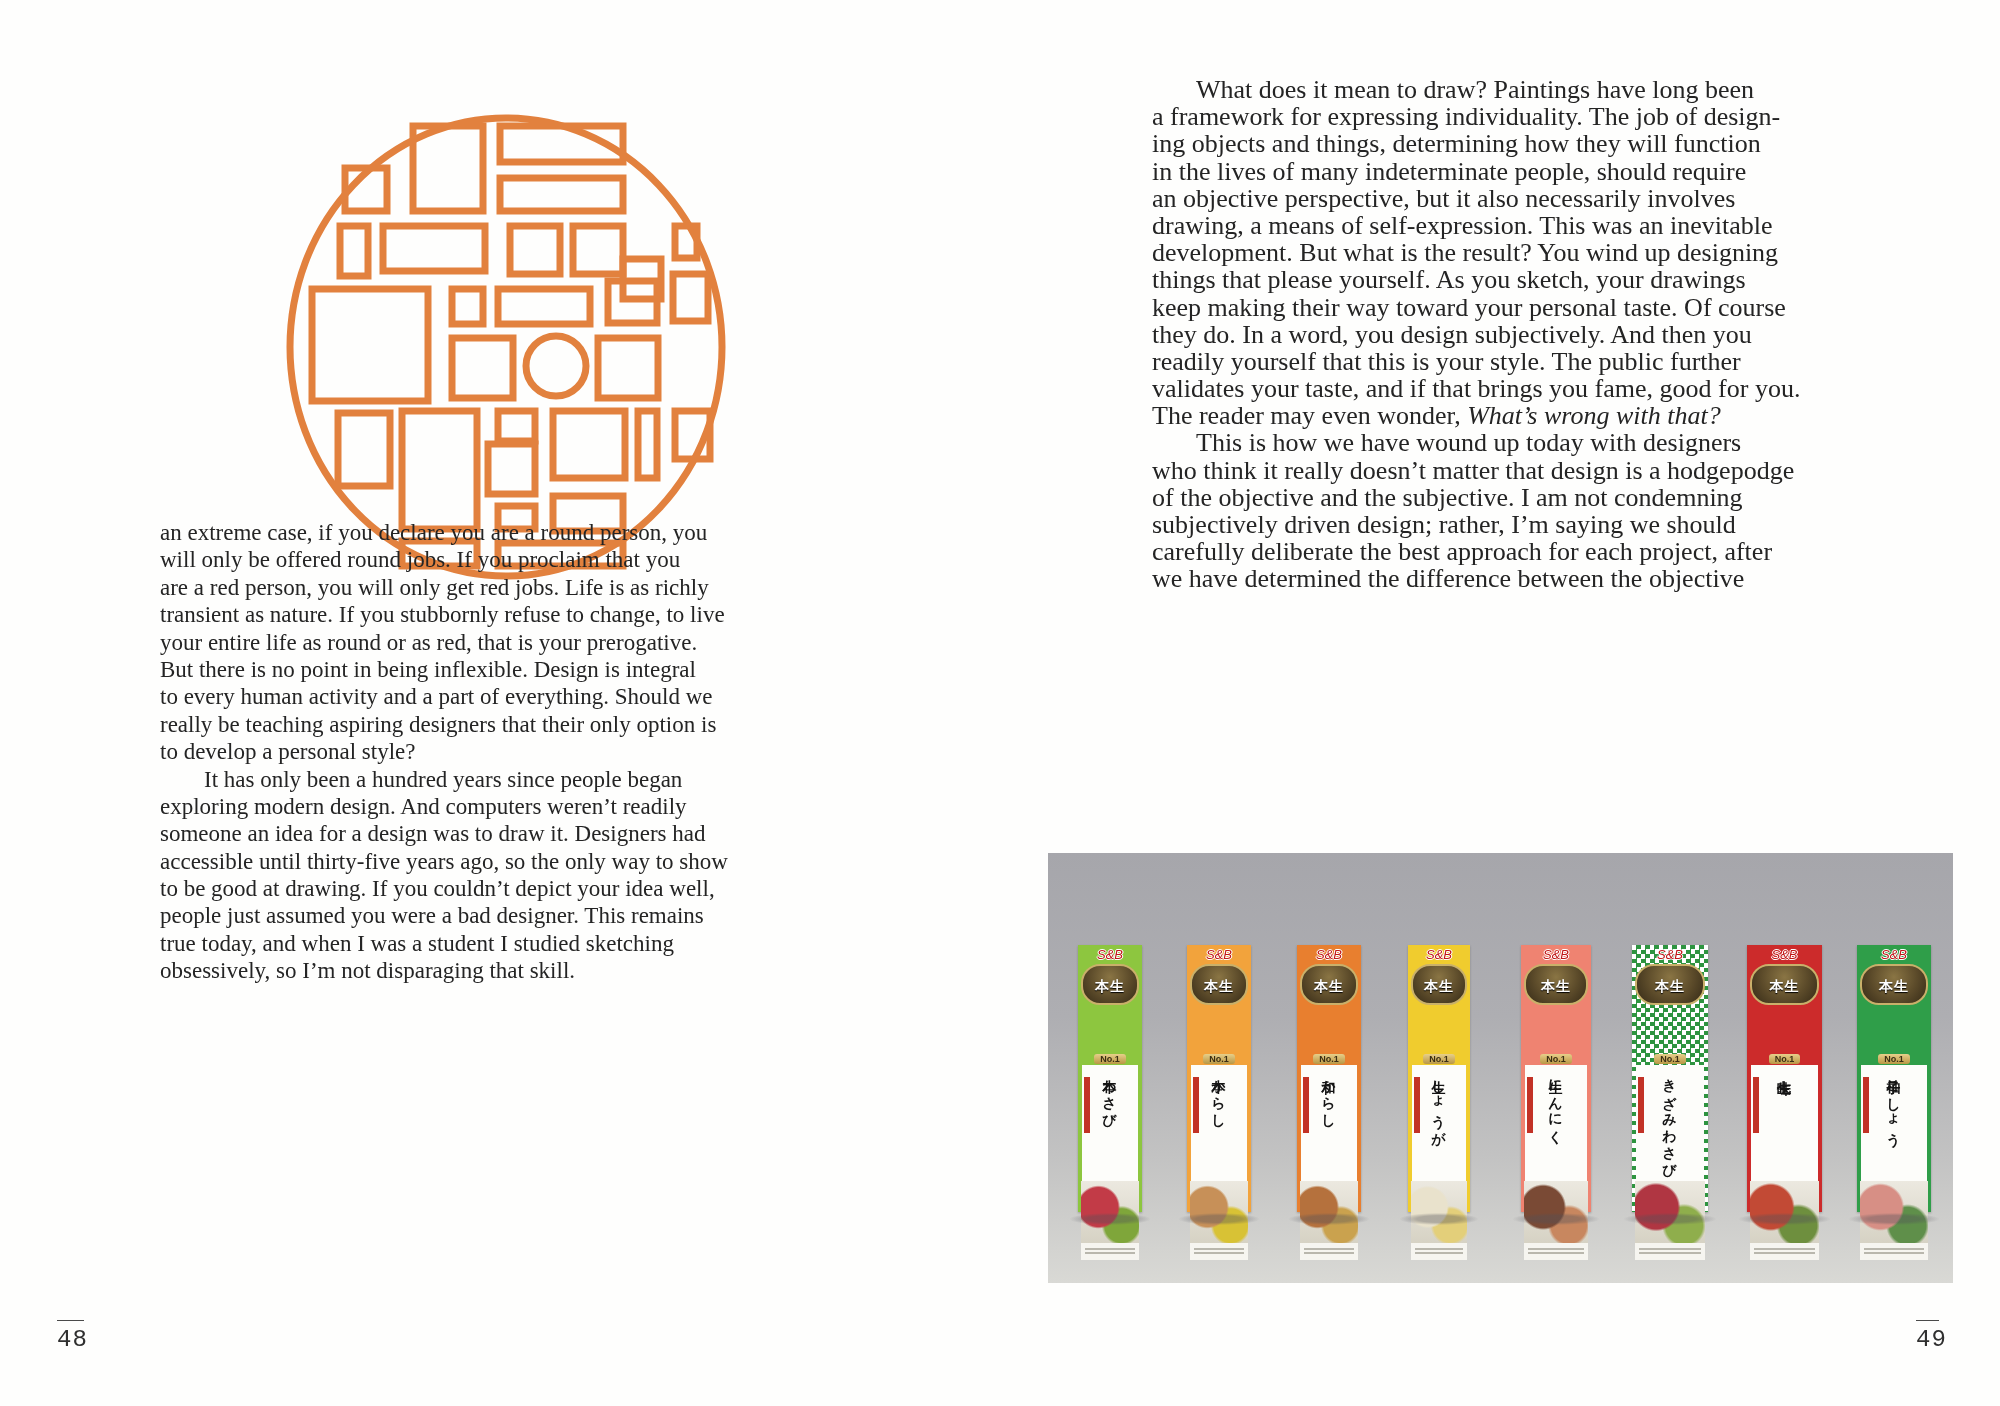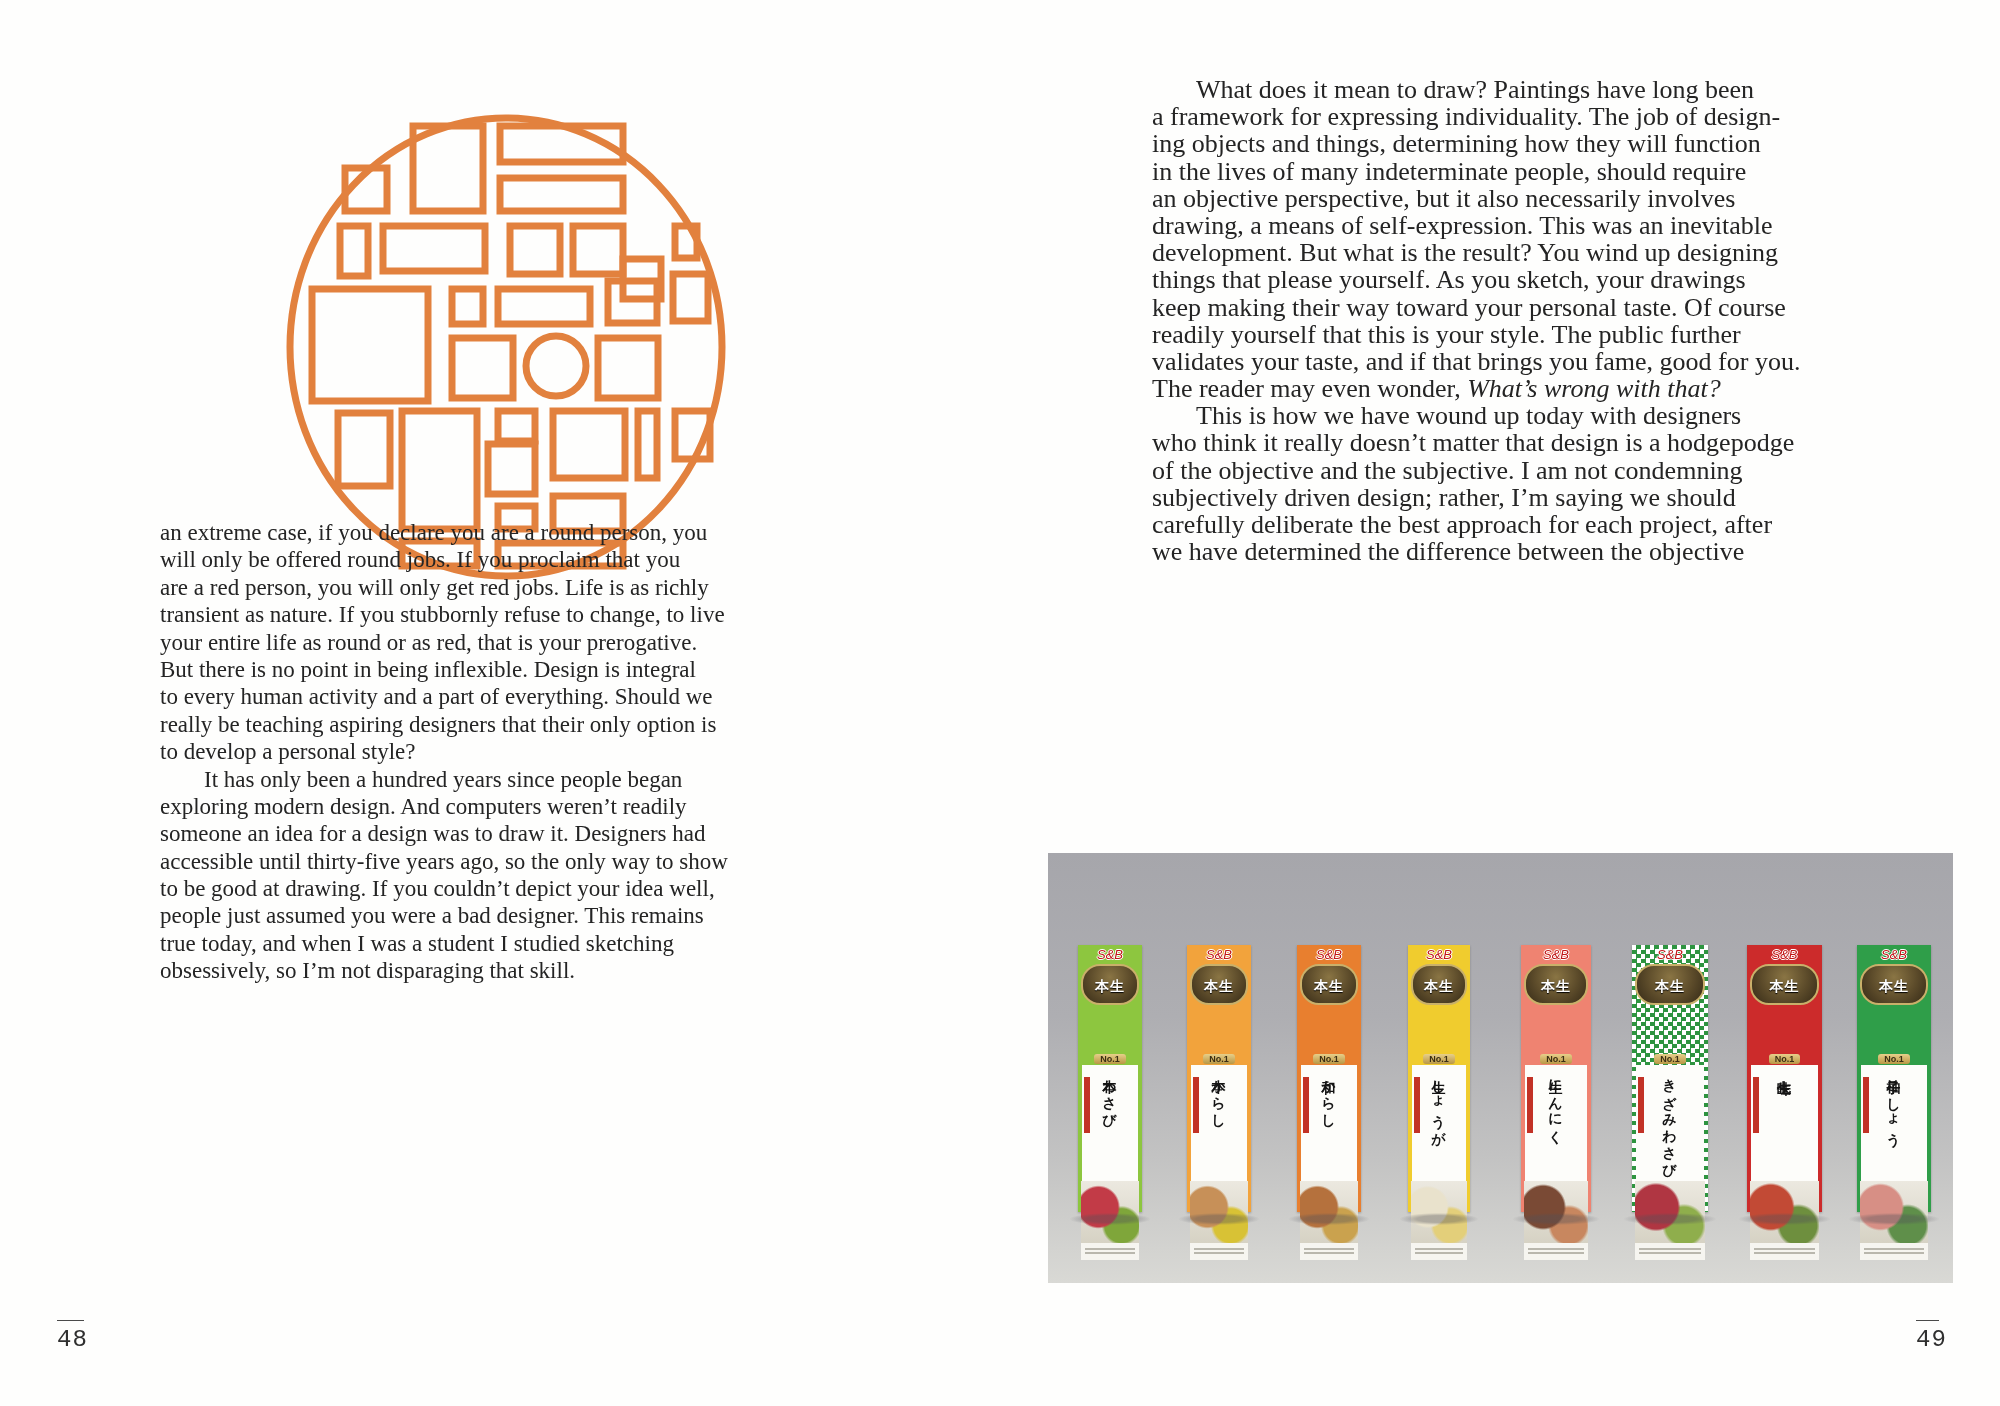--- a/index.html
+++ b/index.html
@@ -135,20 +135,21 @@
   <div class="textcol right-text">
     <div class="line indent">What does it mean to draw? Paintings have long been</div>
     <div class="line">a framework for expressing individuality. The job of design-</div>
     <div class="line">ing objects and things, determining how they will function</div>
     <div class="line">in the lives of many indeterminate people, should require</div>
     <div class="line">an objective perspective, but it also necessarily involves</div>
     <div class="line">drawing, a means of self-expression. This was an inevitable</div>
     <div class="line">development. But what is the result? You wind up designing</div>
     <div class="line">things that please yourself. As you sketch, your drawings</div>
     <div class="line">keep making their way toward your personal taste. Of course</div>
+    <div class="line">they do. In a word, you design subjectively. And then you</div>
     <div class="line">readily yourself that this is your style. The public further</div>
     <div class="line">validates your taste, and if that brings you fame, good for you.</div>
     <div class="line">
       <span>The reader may even wonder, </span><span class="it">What’s wrong with that?</span>
     </div>
     <div class="line indent">This is how we have wound up today with designers</div>
     <div class="line">who think it really doesn’t matter that design is a hodgepodge</div>
     <div class="line">of the objective and the subjective. I am not condemning</div>
     <div class="line">subjectively driven design; rather, I’m saying we should</div>
     <div class="line">carefully deliberate the best approach for each project, after</div>

